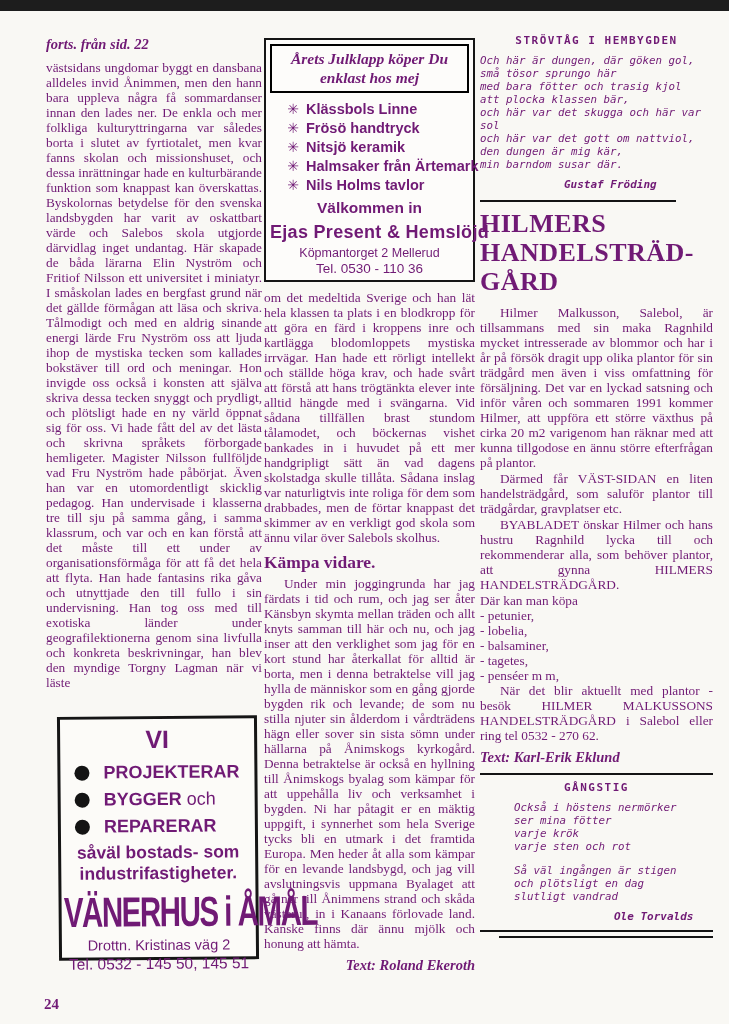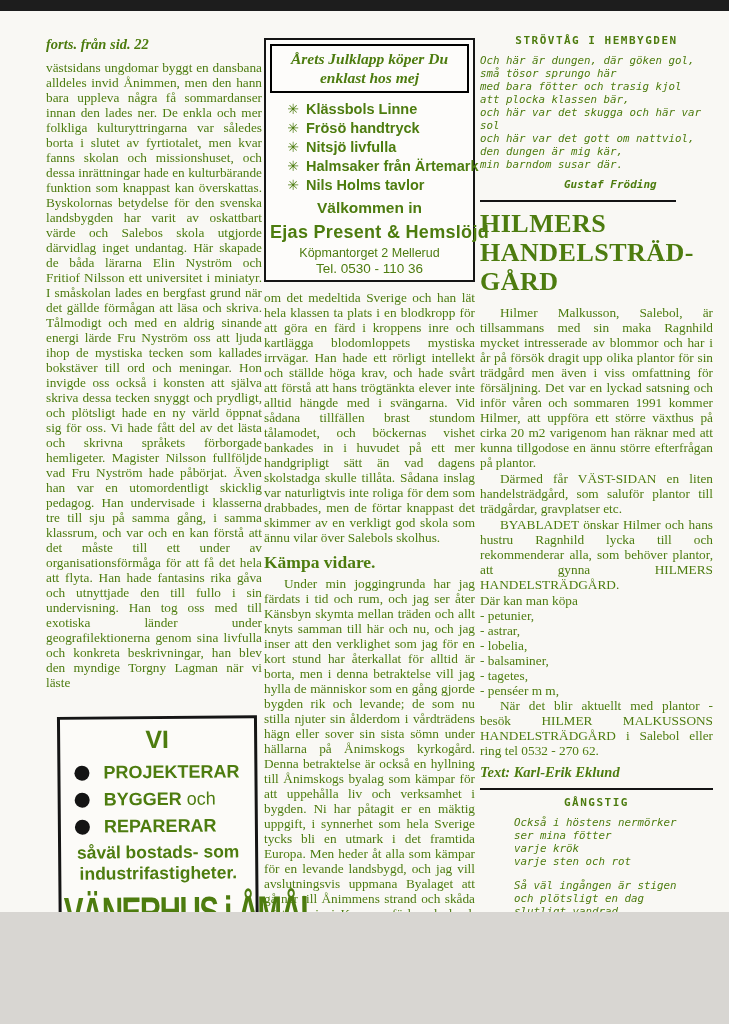--- a/index.html
+++ b/index.html
@@ -1,17 +1,17 @@
 <!DOCTYPE html>
 <html><head>
 <meta charset="utf-8">
 <style>
   html,body{margin:0;padding:0;background:#d8d6d2;}
-  .page{position:relative;width:729px;height:912px;background:#f9f8f4;overflow:hidden;
-        color:#4d7c0f;font-family:"Liberation Serif",serif;}
+  .page{position:relative;width:729px;height:1024px;background:#f9f8f4;overflow:hidden;
+        color:#701a75;font-family:"Liberation Serif",serif;}
   .scan-bar{position:absolute;top:0;left:0;width:729px;height:11px;background:#1d1d1d;}
 
   
   .col{position:absolute;}
   .col-left{left:46px;top:36px;width:216px;}
   .col-mid{left:264px;top:38px;width:211px;}
   .col-right{left:480px;top:34px;width:233px;}
 
   .conti{font-style:italic;font-weight:bold;font-size:14.5px;margin-bottom:7px;}
   .body{font-size:13.3px;line-height:15px;text-align:justify;}
@@ -99,21 +99,21 @@
 
   <div class="col col-mid">
     <div class="ad-ejas">
       <div class="ejas-header">
         <div>Årets Julklapp köper Du</div>
         <div>enklast hos mej</div>
       </div>
       <div class="ejas-items">
         <div class="ejas-item"><span class="ast">✳</span><span>Klässbols Linne</span></div>
         <div class="ejas-item"><span class="ast">✳</span><span>Frösö handtryck</span></div>
-        <div class="ejas-item"><span class="ast">✳</span><span>Nitsjö livfulla</span></div>
+        <div class="ejas-item"><span class="ast">✳</span><span>Nitsjö keramik</span></div>
         <div class="ejas-item"><span class="ast">✳</span><span>Halmsaker från Ärtemark</span></div>
         <div class="ejas-item"><span class="ast">✳</span><span>Nils Holms tavlor</span></div>
       </div>
       <div class="ejas-welcome">Välkommen in</div>
       <div class="ejas-name">Ejas Present &amp; Hemslöjd</div>
       <div class="ejas-addr">Köpmantorget 2 Mellerud</div>
       <div class="ejas-phone">Tel. 0530 - 110 36</div>
     </div>
     <p class="body mb">om det medeltida Sverige och han lät hela klassen ta plats i en blodkropp för att göra en färd i kroppens inre och kartlägga blodomloppets mystiska irrvägar. Han hade ett rörligt intellekt och ställde höga krav, och hade svårt att förstå att hans trögtänkta elever inte alltid hängde med i svängarna. Vid sådana tillfällen brast stundom tålamodet, och böckernas vishet bankades in i huvudet på ett mer handgripligt sätt än vad dagens skolstadga skulle tillåta. Sådana inslag var naturligtvis inte roliga för dem som drabbades, men de förtar knappast det skimmer av en verkligt god skola som ännu vilar över Salebols skolhus.</p>
     <div class="kampa">Kämpa vidare.</div>
@@ -139,21 +139,20 @@
       <div>HILMERS</div>
       <div>HANDELSTRÄD-</div>
       <div>GÅRD</div>
     </div>
     <p class="body ind mb">Hilmer Malkusson, Salebol, är tillsammans med sin maka Ragnhild mycket intresserade av blommor och har i år på försök dragit upp olika plantor för sin trädgård men även i viss omfattning för försäljning. Det var en lyckad satsning och inför våren och sommaren 1991 kommer Hilmer, att uppföra ett större växthus på cirka 20 m2 varigenom han räknar med att kunna tillgodose en ännu större efterfrågan på plantor.</p>
     <p class="body ind mb">Därmed får VÄST-SIDAN en liten handelsträdgård, som saluför plantor till trädgårdar, gravplatser etc.</p>
     <p class="body ind mb">BYABLADET önskar Hilmer och hans hustru Ragnhild lycka till och rekommenderar alla, som behöver plantor, att gynna HILMERS HANDELSTRÄDGÅRD.</p>
     <div class="pintro">Där kan man köpa</div>
     <div class="plants">
       <div>- petunier,</div>
-      <div>- astrar,</div>
       <div>- lobelia,</div>
       <div>- balsaminer,</div>
       <div>- tagetes,</div>
       <div>- penséer m m,</div>
     </div>
     <p class="body ind mb">När det blir aktuellt med plantor - besök HILMER MALKUSSONS HANDELSTRÄDGÅRD i Salebol eller ring tel 0532 - 270 62.</p>
     <div class="sig">Text: Karl-Erik Eklund</div>
     <div class="rule-full"></div>
     <div class="poem-title" style="font-style:normal;">GÅNGSTIG</div>
     <div class="poem poem2">

